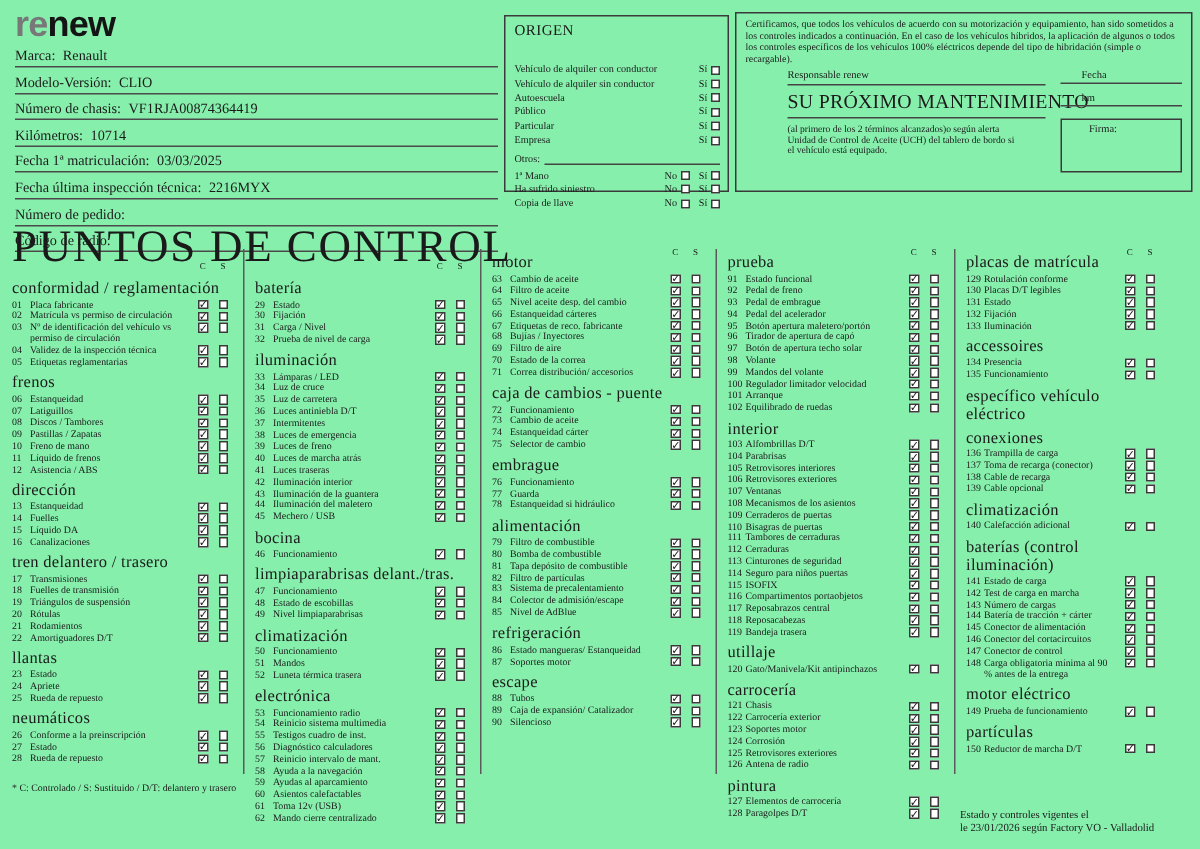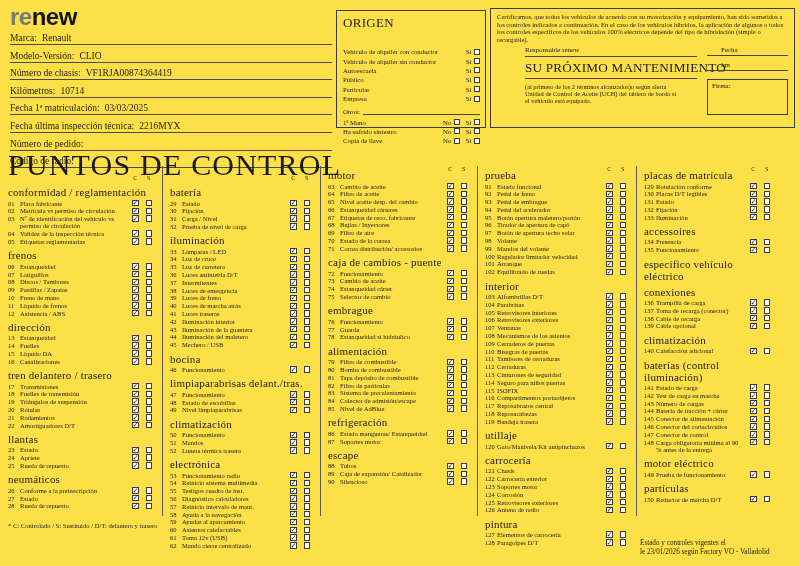--- a/index.html
+++ b/index.html
@@ -1,52 +1,52 @@
 <!DOCTYPE html>
 <html><head>
 <meta charset="utf-8">
 <style>
   html,body{margin:0;padding:0;background:#e8e8e8;}
-  .page{position:relative;width:800px;height:566px;background:#fde047;overflow:hidden;
+  .page{position:relative;width:800px;height:566px;background:#86efac;overflow:hidden;
         font-family:"Liberation Serif",serif;color:#1a1a1a;}
   
   .logo{position:absolute;left:10px;top:5px;font-family:"Liberation Sans",sans-serif;
         font-weight:bold;font-size:24px;letter-spacing:-0.5px;line-height:24px;}
   .logo .re{color:#787878;}
   .logo .new{color:#141414;}
   .fields{position:absolute;left:10px;top:33px;width:322px;}
   .field-row{display:flex;align-items:center;border-bottom:1px solid #4a4a4a;
              margin-bottom:5.6px;font-size:9.5px;line-height:11px;min-height:11px;}
   .f-lbl{margin-right:5px;white-space:nowrap;}
   .f-val{white-space:nowrap;}
   
   .origen{position:absolute;left:336px;top:10px;width:150px;height:118px;border:1px solid #3a3a3a;
           box-sizing:border-box;padding:4px 5px 2px 6px;font-size:6.8px;}
-  .origen-title{font-size:13px;margin-bottom:16px;letter-spacing:0.3px;}
+  .origen-title{font-size:10px;margin-bottom:16px;letter-spacing:0.3px;}
   .origen-row{display:flex;align-items:center;height:9.4px;}
   .origen-row .o-lbl{flex:1;}
   .yn{display:flex;align-items:center;margin-left:6px;white-space:nowrap;}
   .yn .cbx{margin-left:2.5px;}
   .cbx{width:6px;height:6px;border:1px solid #3a3a3a;box-sizing:border-box;flex:none;background:#fff;}
   .otros-row{display:flex;align-items:flex-end;height:11px;margin:1px 0 2px 0;}
   .otros-line{flex:1;border-bottom:1px solid #444;margin-left:3px;height:8px;}
   
   .cert{position:absolute;left:490px;top:8px;width:305px;height:120px;border:1px solid #3a3a3a;
         box-sizing:border-box;padding:4px 6px;font-size:6.6px;}
   .cert-para{line-height:7.5px;text-align:left;}
   .cert-cols{display:flex;margin-top:3px;margin-left:28px;}
   .cert-left{width:172px;flex:none;}
   .cert-right{flex:1;margin-left:10px;display:flex;flex-direction:column;}
   .resp-label{font-size:7px;border-bottom:1px solid #444;padding-bottom:2px;}
   .next-title{font-size:13.2px;letter-spacing:0.2px;border-bottom:1px solid #444;
               padding:3px 0 2px 0;white-space:nowrap;}
   .cert-note{font-size:6.4px;line-height:7.2px;margin-top:4px;width:152px;}
   .lbl-over{font-size:7px;margin-left:14px;}
   .u-line{border-bottom:1px solid #444;height:1px;margin-bottom:5px;}
-  .firma-box{border:1px solid #3a3a3a;height:30px;margin-top:3px;padding:2px 4px;font-size:7px;}
+  .firma-box{border:1px solid #3a3a3a;height:30px;margin-top:3px;padding:2px 18px;font-size:7px;}
   
   .pc-title{position:absolute;left:8px;top:148px;font-size:30px;letter-spacing:1.2px;}
   .cols{position:absolute;left:8px;top:166px;width:788px;height:350px;display:flex;align-items:stretch;}
   .col{box-sizing:border-box;padding-right:10px;}
   .col + .col{border-left:1px solid #5a5a5a;padding-left:7px;}
   .col.c0{width:154px;}
   .col.c1{width:158px;}
   .col.c2{width:157px;}
   .col.c3{width:159px;}
   .col.c4{width:160px;padding-right:26px;}

